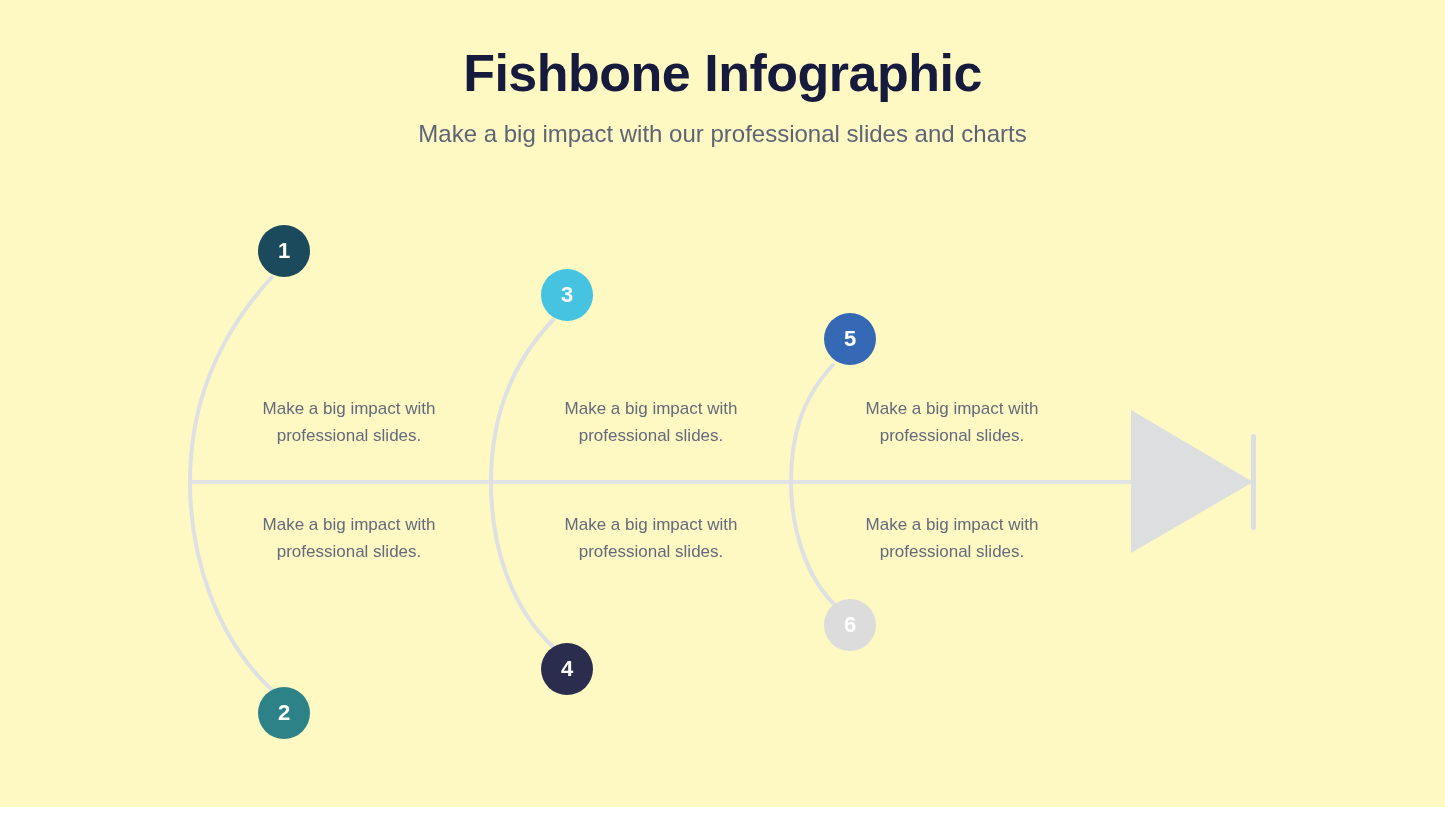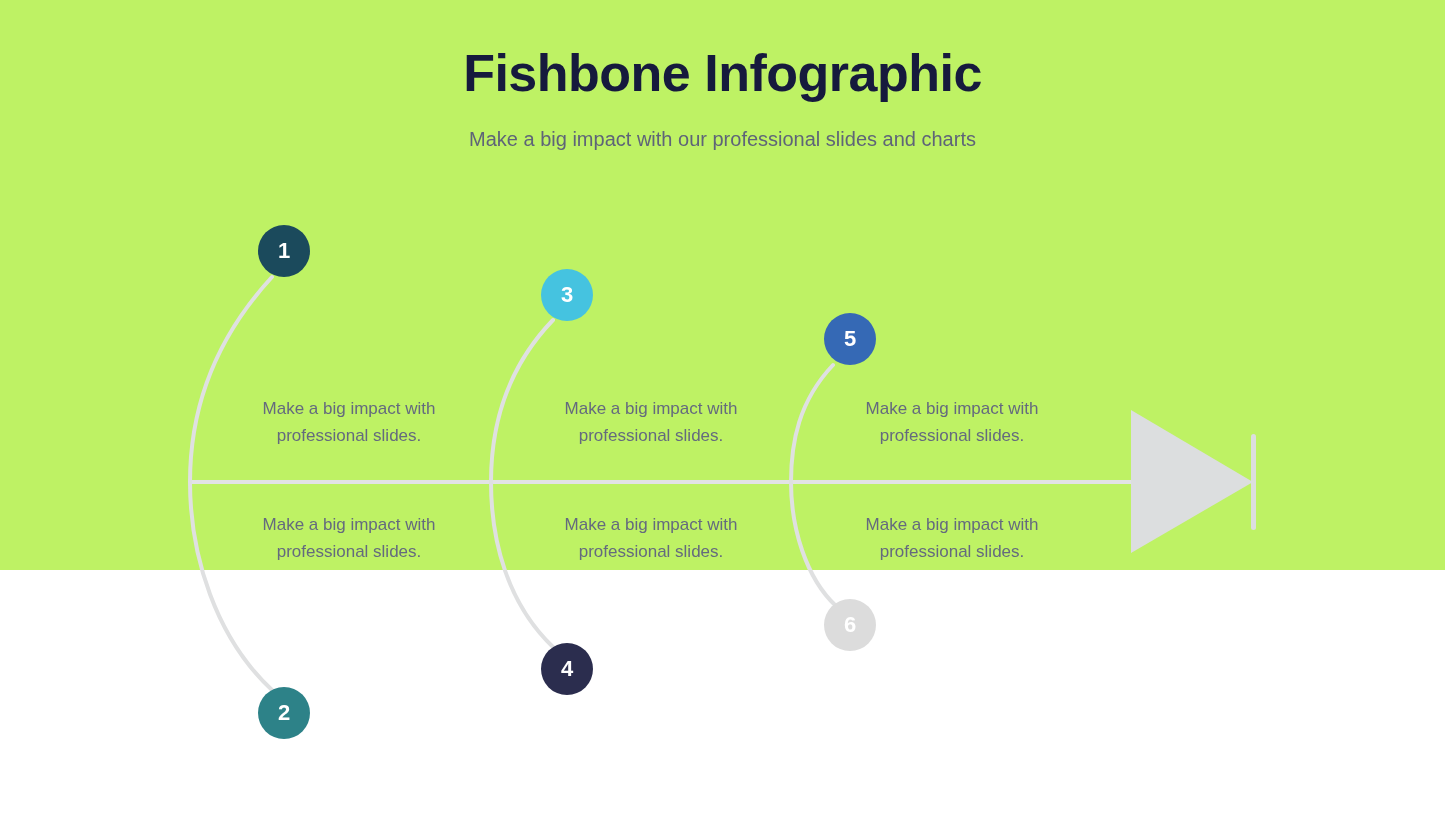--- a/index.html
+++ b/index.html
@@ -8,44 +8,44 @@
     width: 1445px;
     height: 814px;
     background: #ffffff;
     font-family: "Liberation Sans", sans-serif;
     overflow: hidden;
   }
 
   #slide {
     position: relative;
     width: 1445px;
-    height: 570px;
-    background: #bef264;
+    height: 807px;
+    background: #fef9c3;
   }
 
   
   .header {
     position: absolute;
     top: 44px;
     left: 0;
     width: 1445px;
     text-align: center;
   }
 
   .title {
     font-size: 52px;
     font-weight: 700;
     letter-spacing: -0.5px;
     color: #161a3d;
     line-height: 1.12;
   }
 
   .subtitle {
-    margin-top: 24px;
-    font-size: 20px;
+    margin-top: 16px;
+    font-size: 24px;
     font-weight: 400;
     color: #5e6478;
     line-height: 1.3;
   }
 
   
   .stage {
     position: absolute;
     inset: 0;
   }

